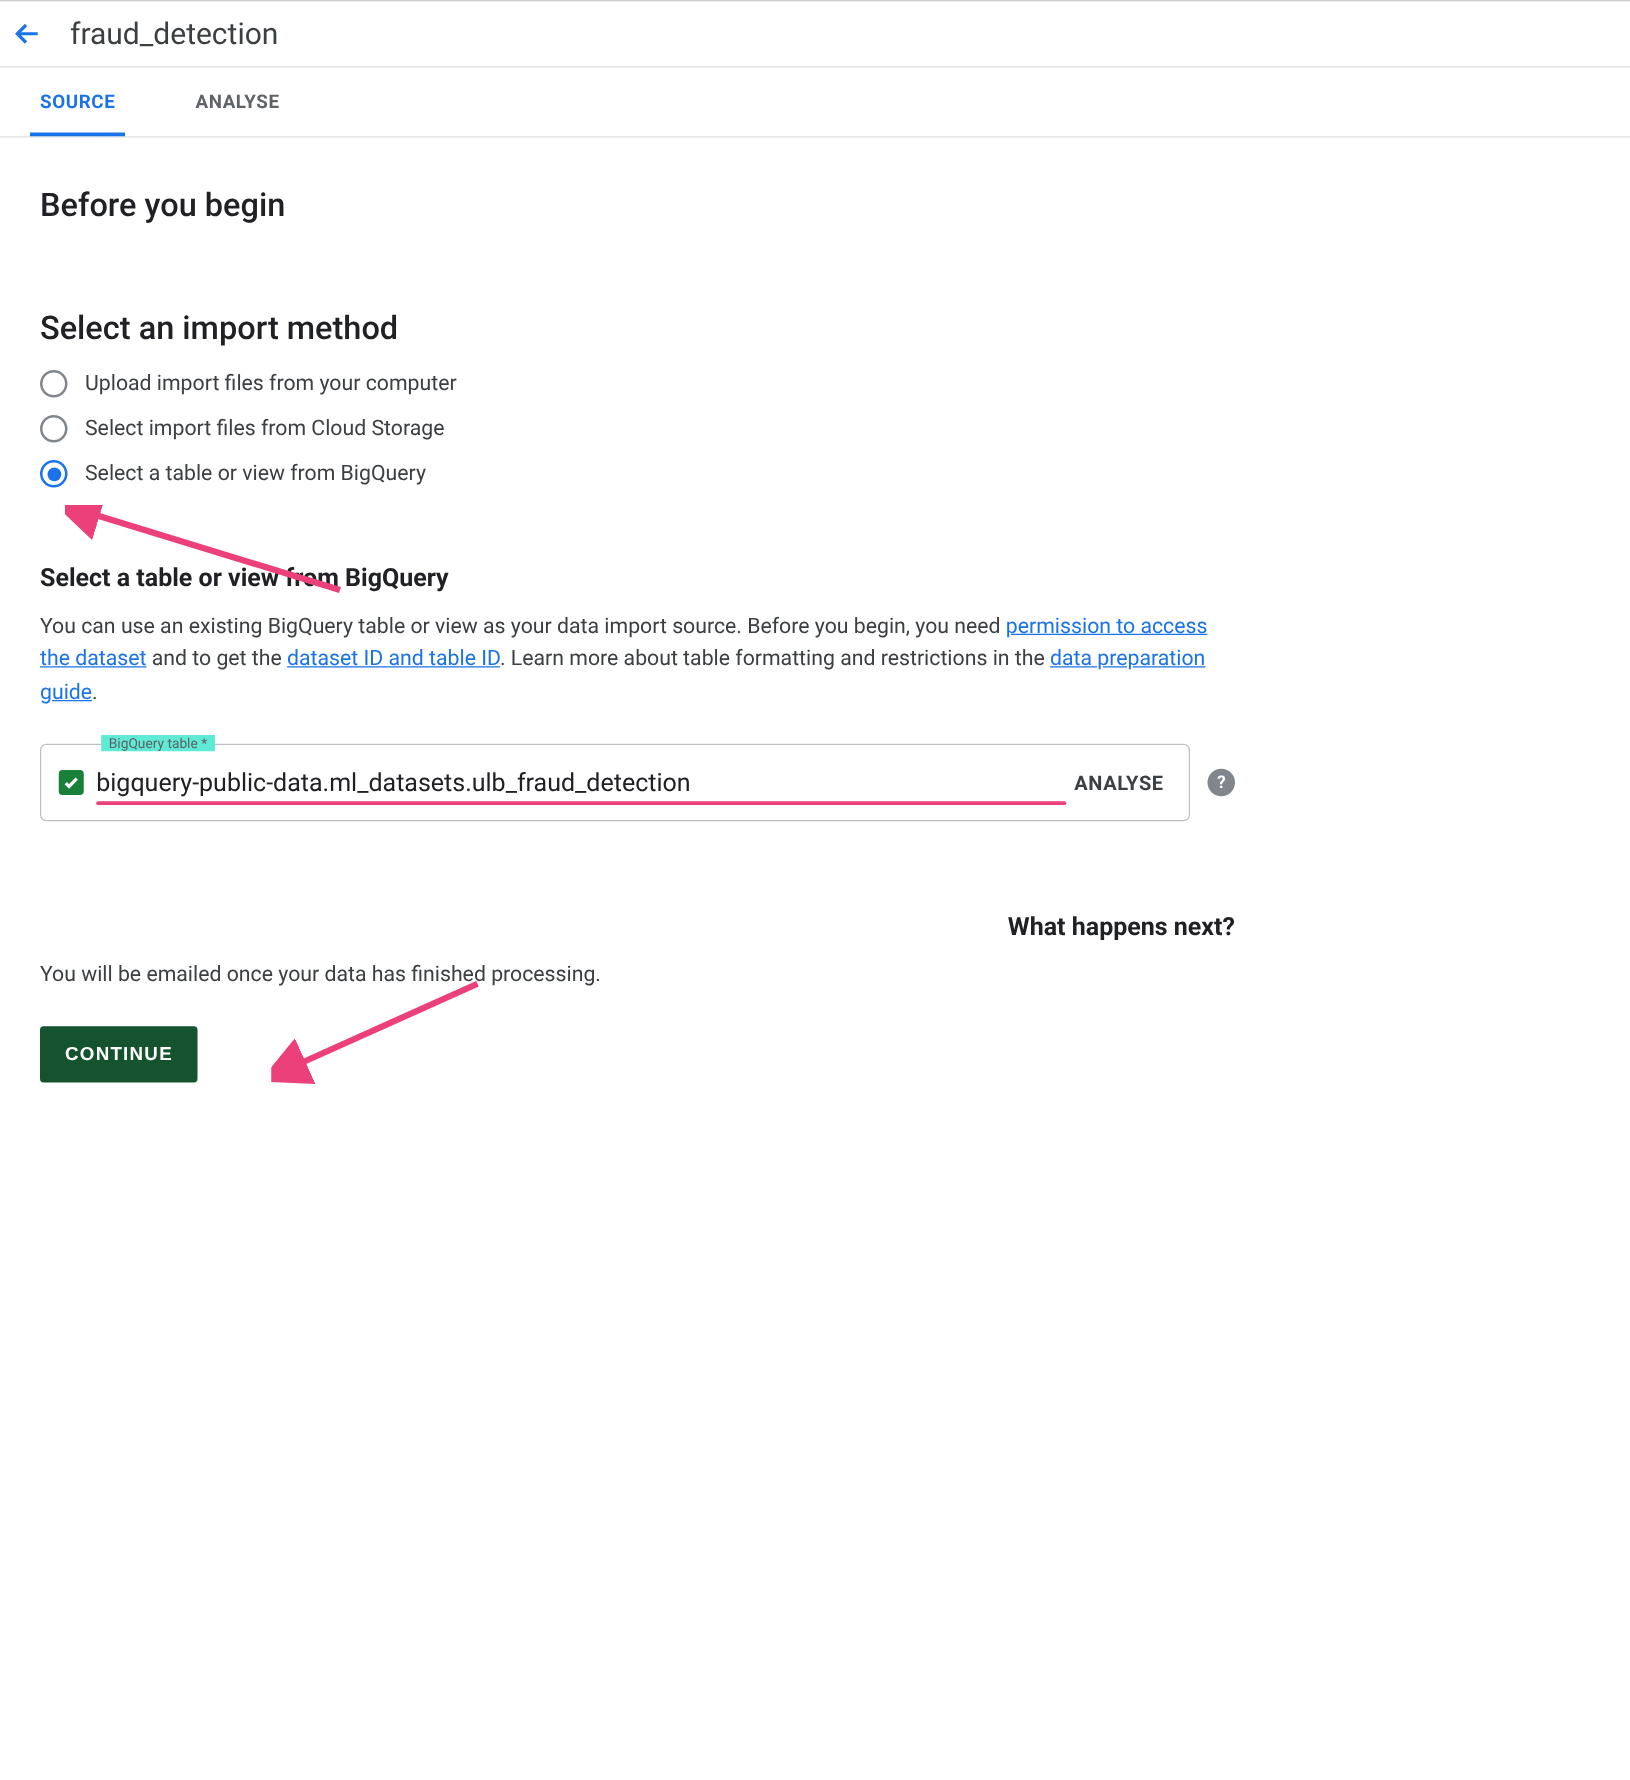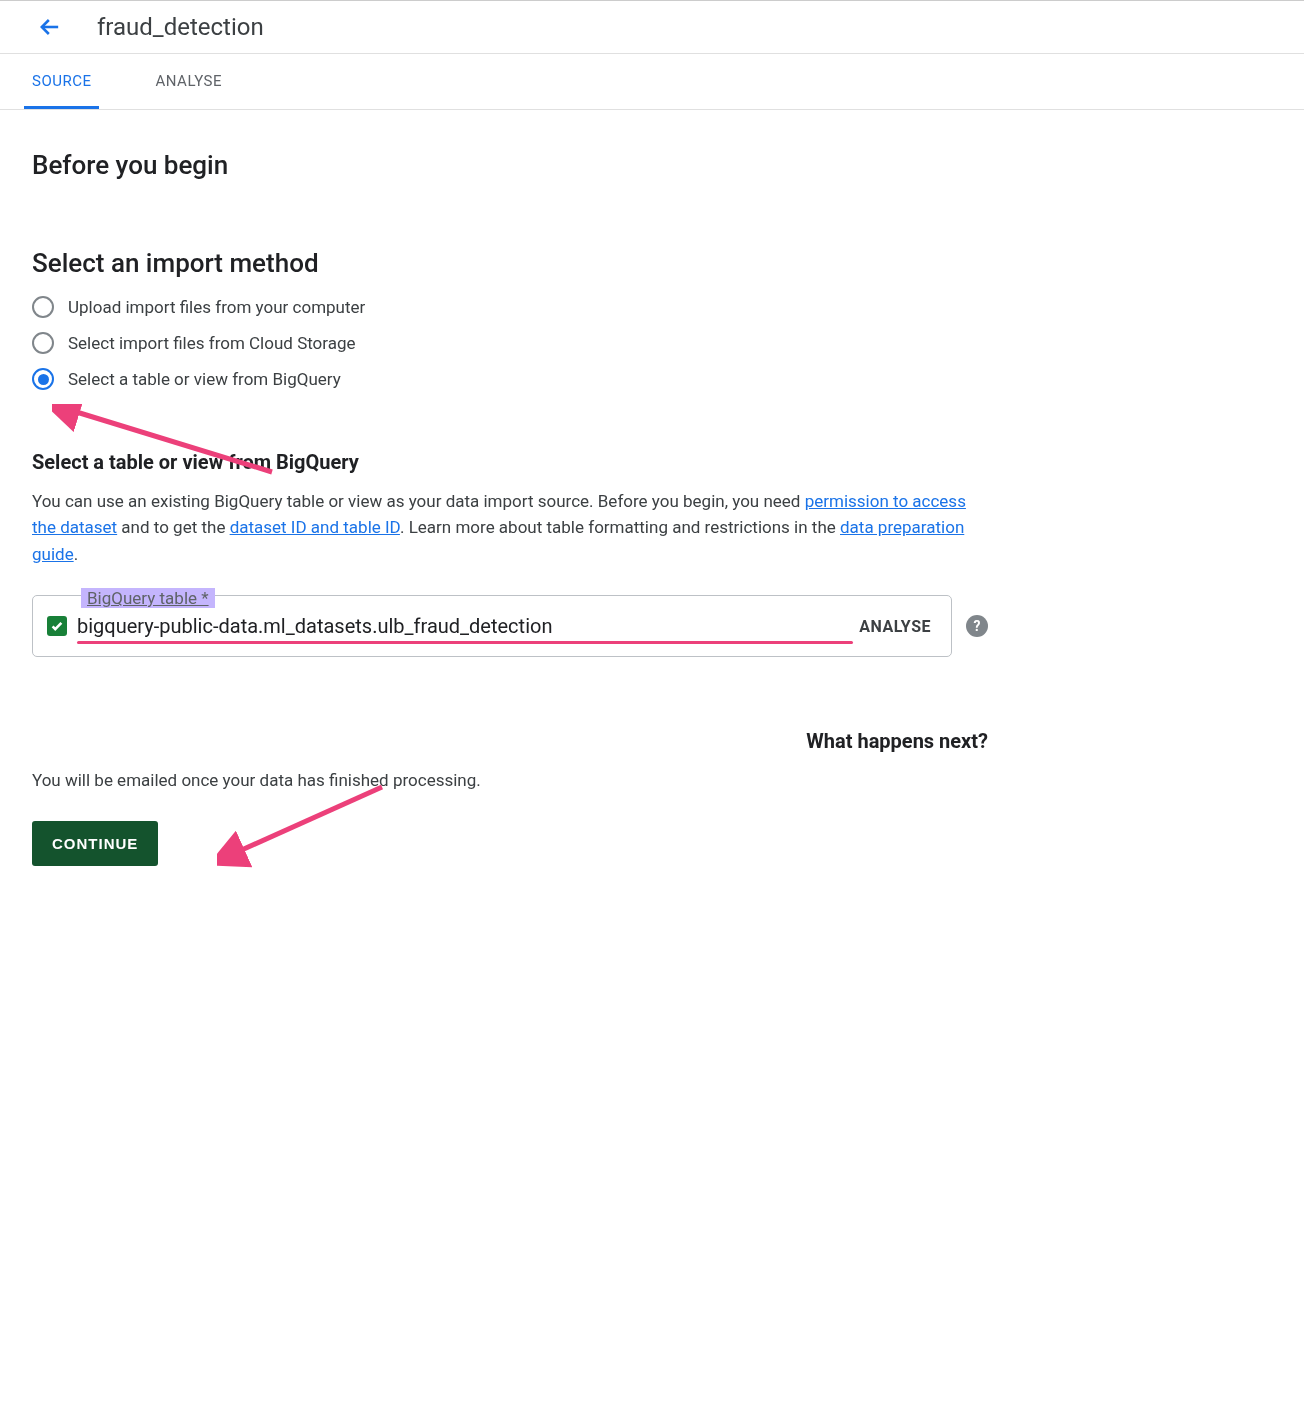--- a/index.html
+++ b/index.html
@@ -6,24 +6,24 @@
   body {
     margin: 0;
     font-family: Roboto, "Helvetica Neue", Arial, sans-serif;
     color: #202124;
     background: #fff;
     font-size: 14px;
   }
   .header {
     display: flex;
     align-items: center;
-    padding: 12px 36px;
+    padding: 12px 8px;
     border-bottom: 1px solid #e0e0e0;
     border-top: 1px solid #ccc;
-    gap: 33px;
+    gap: 20px;
   }
   .back-arrow {
     color: #1a73e8;
     cursor: pointer;
     display: flex;
     align-items: center;
   }
   .back-arrow svg { width: 28px; height: 28px; }
   .page-title {
     font-size: 24px;
@@ -32,21 +32,21 @@
   }
   .tabs {
     display: flex;
     border-bottom: 1px solid #e0e0e0;
     padding: 0 24px;
     gap: 48px;
   }
   .tab {
     padding: 18px 8px 16px 8px;
     font-size: 15px;
-    font-weight: 400;
+    font-weight: 700;
     letter-spacing: 0.5px;
     color: #5f6368;
     cursor: pointer;
     border-bottom: 3px solid transparent;
     text-transform: uppercase;
   }
   .tab.active {
     color: #1a73e8;
     border-bottom-color: #1a73e8;
   }
@@ -129,25 +129,24 @@
     display: flex;
     align-items: center;
     padding: 0 14px;
     height: 62px;
     flex: 1;
   }
   .field-label {
     position: absolute;
     top: -8px;
     left: 48px;
-    background: #c4b5fd;
+    background: #5eead4;
     padding: 0 6px;
-    font-size: 17px;
+    font-size: 11px;
     color: #5f6368;
-    text-decoration: underline;
   }
   .check-badge {
     width: 20px; height: 20px;
     background: #188038;
     border-radius: 3px;
     display: flex;
     align-items: center;
     justify-content: center;
     flex-shrink: 0;
     margin-right: 10px;

